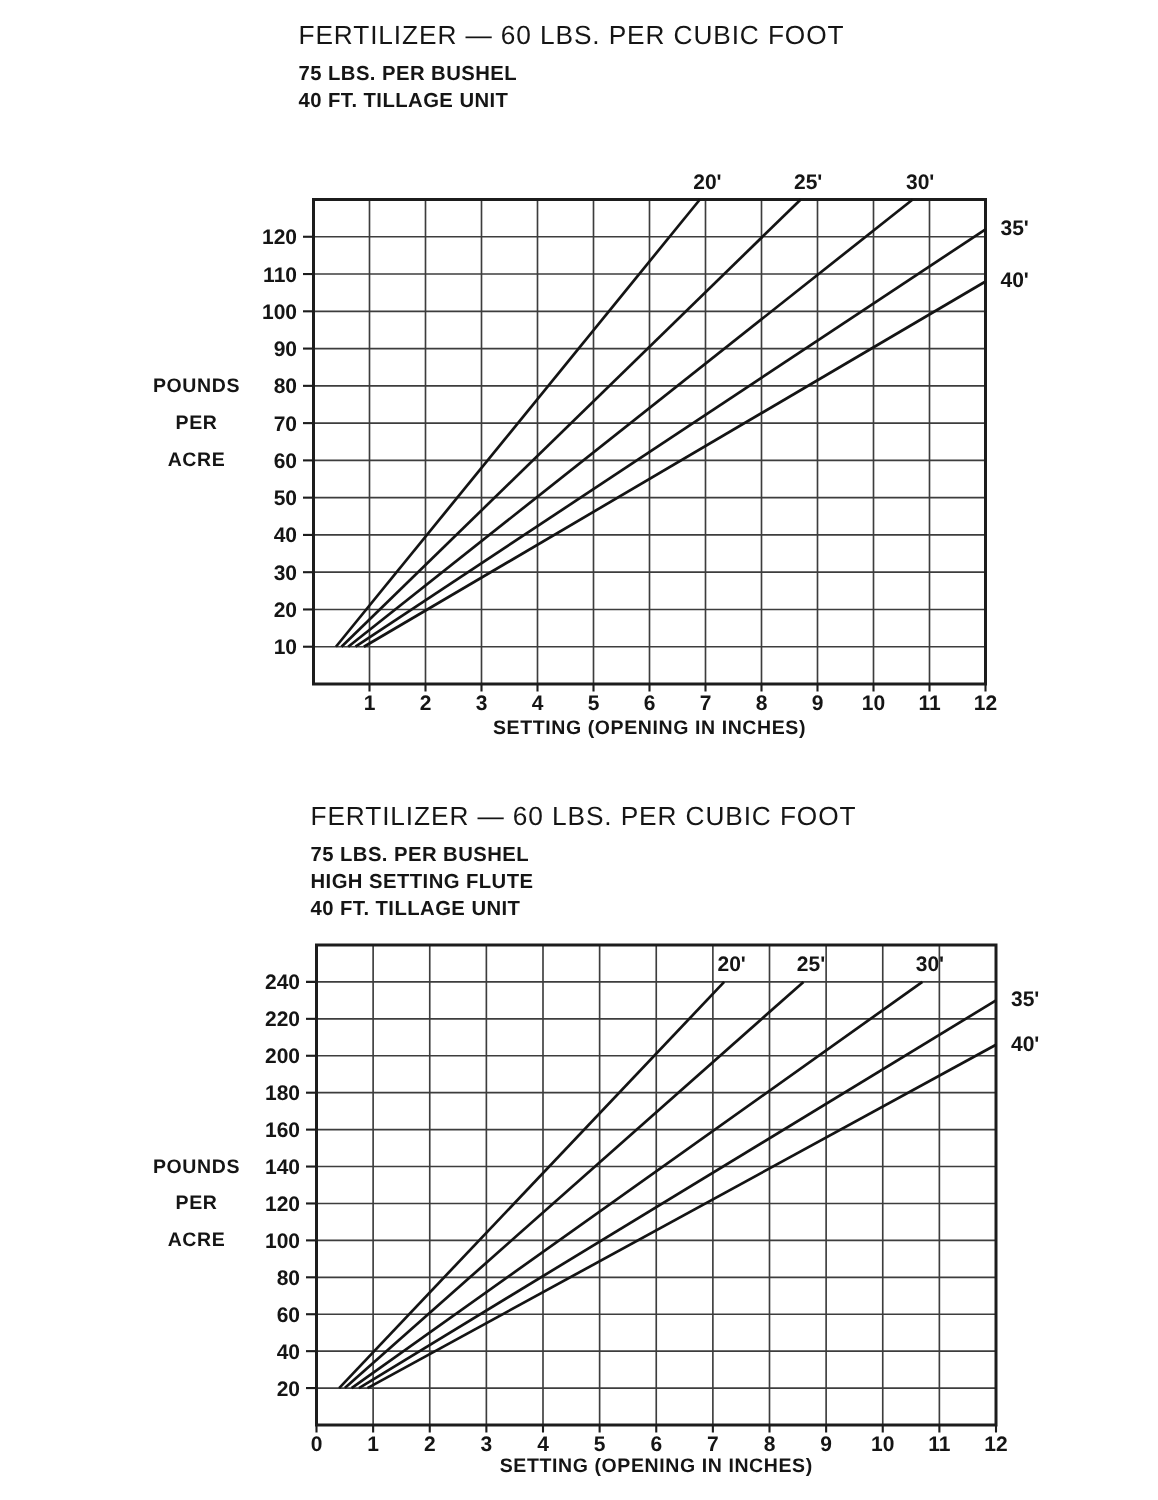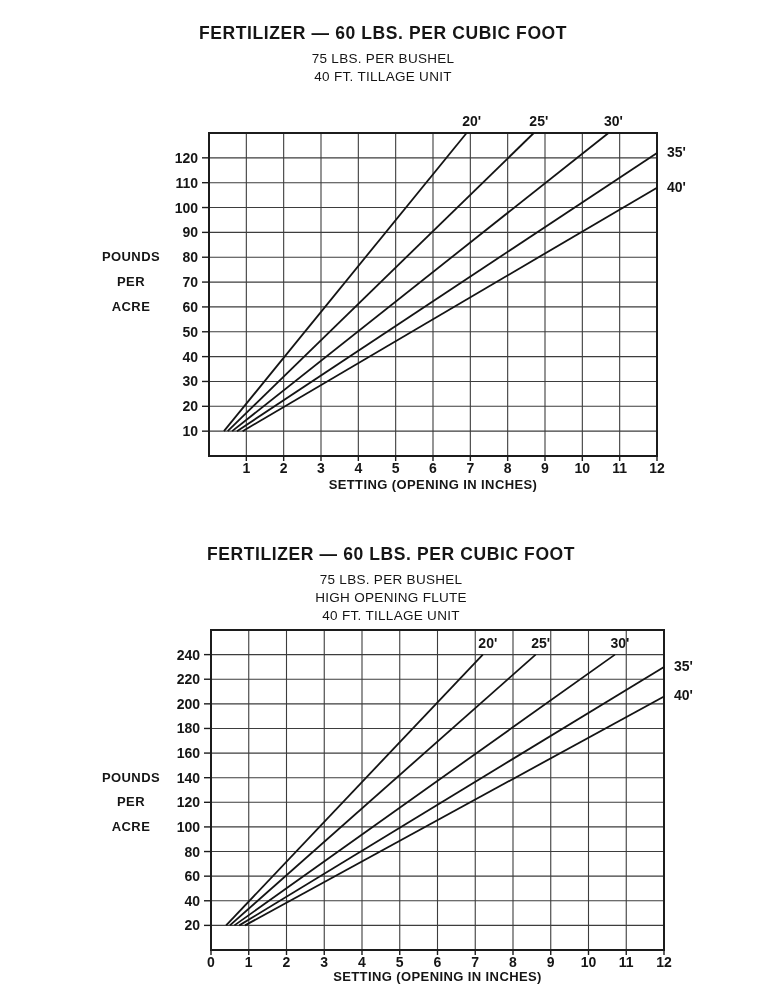--- a/index.html
+++ b/index.html
@@ -4,26 +4,26 @@
 <style>
   html,body{margin:0;padding:0;}
   body{
     width:772px;height:1000px;position:relative;
     background:#ffffff;color:#151515;
     font-family:"Liberation Sans",sans-serif;
     overflow:hidden;
   }
   .chart-titles{position:absolute;}
   .chart-titles .main-title{
-    font-size:17.5px;font-weight:700;letter-spacing:.6px;
-    margin:10px 0 6px 0;white-space:nowrap;
+    font-size:17.5px;font-weight:400;letter-spacing:.6px;
+    margin:0 0 6px 0;white-space:nowrap;
   }
   .chart-titles .sub-title{
-    font-size:13.5px;font-weight:400;letter-spacing:.3px;
-    line-height:18px;white-space:nowrap;text-align:center;
+    font-size:13.5px;font-weight:700;letter-spacing:.3px;
+    line-height:18px;white-space:nowrap;
   }
   #titles-0{left:199px;top:13px;}
   #titles-1{left:207px;top:534px;}
   svg.plot{position:absolute;left:0;}
   #plot-0{top:98px;}
   #plot-1{top:613px;}
   svg text{
     font-family:"Liberation Sans",sans-serif;
     font-weight:700;fill:#151515;
   }
@@ -40,21 +40,21 @@
 
 <div class="chart-titles" id="titles-0">
   <h2 class="main-title">FERTILIZER — 60 LBS. PER CUBIC FOOT</h2>
   <div class="sub-title">75 LBS. PER BUSHEL</div>
   <div class="sub-title">40 FT. TILLAGE UNIT</div>
 </div>
 
 <div class="chart-titles" id="titles-1">
   <h2 class="main-title">FERTILIZER — 60 LBS. PER CUBIC FOOT</h2>
   <div class="sub-title">75 LBS. PER BUSHEL</div>
-  <div class="sub-title">HIGH OPENING FLUTE</div>
+  <div class="sub-title">HIGH SETTING FLUTE</div>
   <div class="sub-title">40 FT. TILLAGE UNIT</div>
 </div>
 
 <svg class="plot" id="plot-0" width="772" height="402" viewBox="0 0 772 402">
     <line x1="209" y1="35" x2="209" y2="358" class="grid"></line>
     <line x1="246.33333333333334" y1="35" x2="246.33333333333334" y2="358" class="grid"></line>
     <line x1="283.6666666666667" y1="35" x2="283.6666666666667" y2="358" class="grid"></line>
     <line x1="321" y1="35" x2="321" y2="358" class="grid"></line>
     <line x1="358.33333333333337" y1="35" x2="358.33333333333337" y2="358" class="grid"></line>
     <line x1="395.6666666666667" y1="35" x2="395.6666666666667" y2="358" class="grid"></line>

